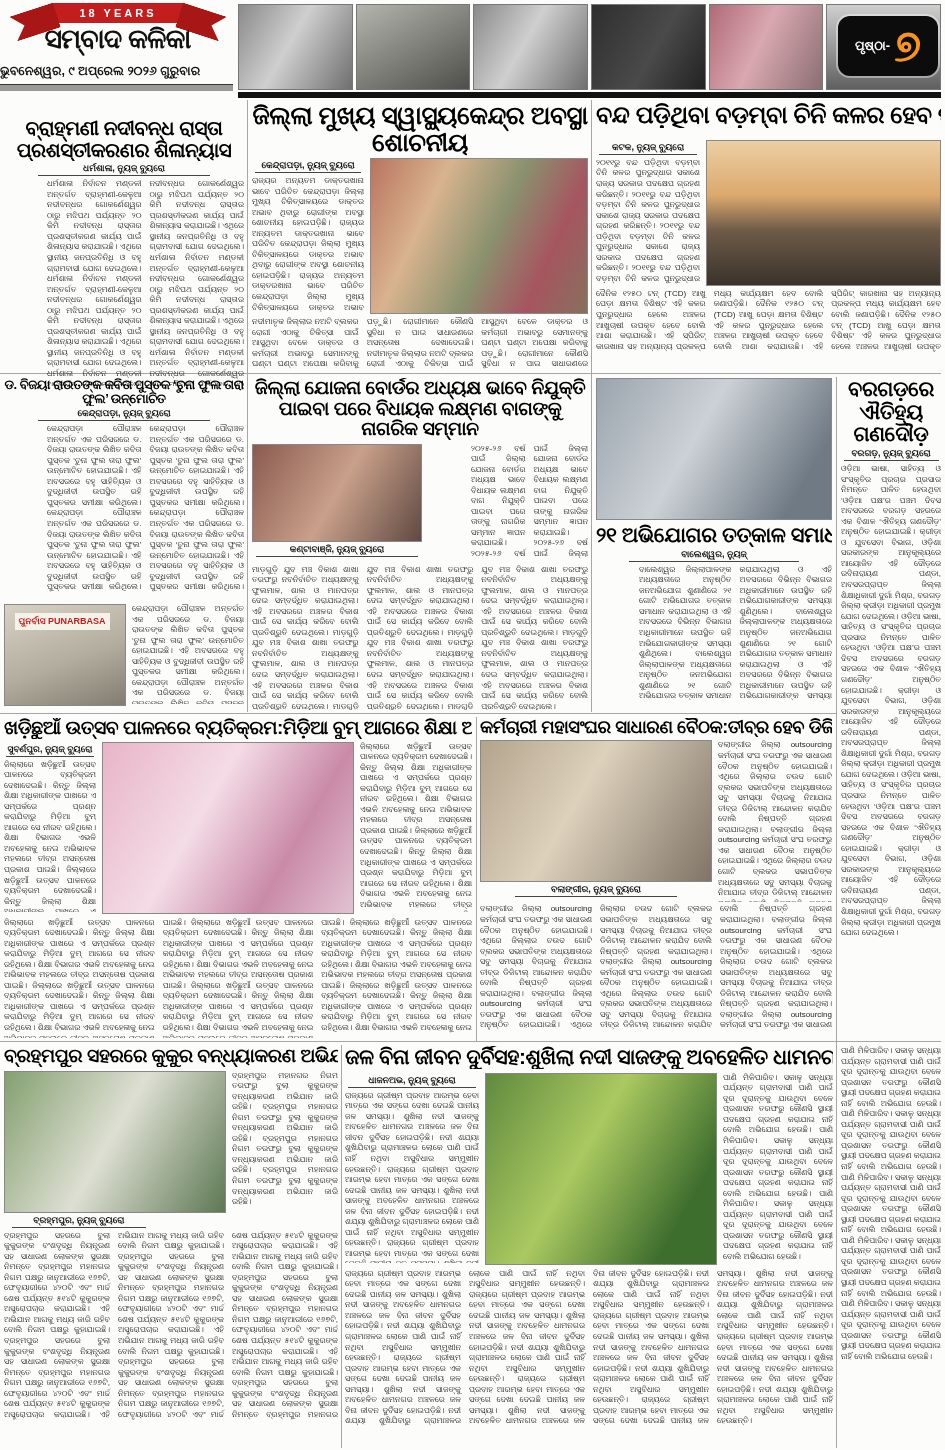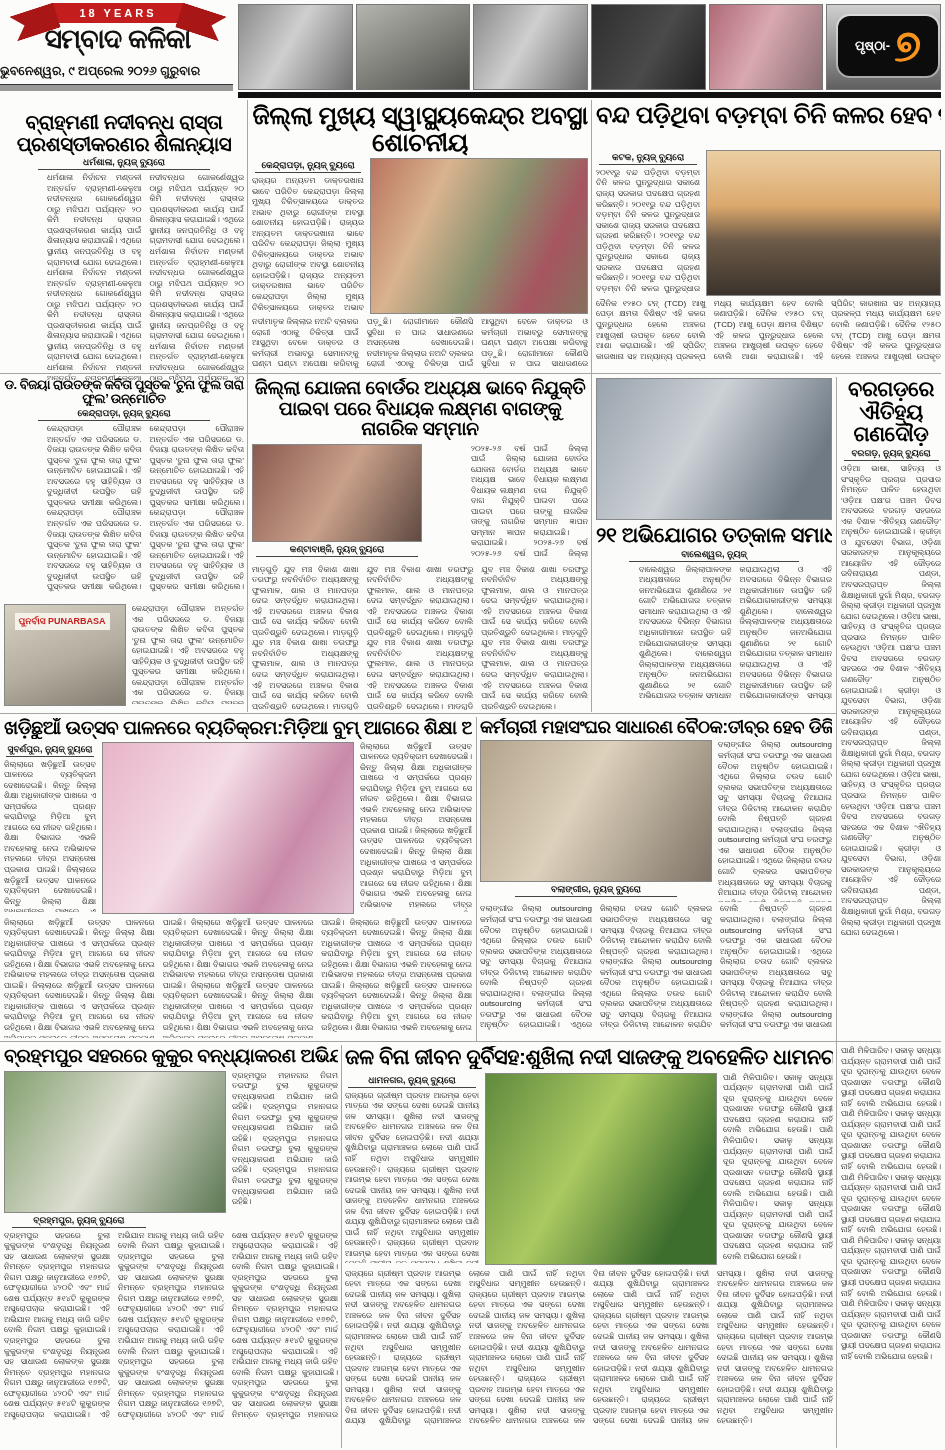--- a/index.html
+++ b/index.html
@@ -89,41 +89,41 @@
 
   <div class="vr" style="left:247px;top:100px;height:612px"></div>
   <div class="vr" style="left:591px;top:100px;height:612px"></div>
   <div class="vr" style="left:836px;top:377px;height:1071px"></div>
   <div class="vr" style="left:476px;top:717px;height:324px"></div>
   <div class="vr" style="left:341px;top:1045px;height:403px"></div>
   <div class="hr" style="left:0;top:373px;width:941px"></div>
   <div class="hr" style="left:0;top:713px;width:836px"></div>
   <div class="hr" style="left:0;top:1041px;width:941px"></div>
 
-  <section class="art" style="left:4px;top:112px;width:240px;height:268px">
+  <section class="art" style="left:4px;top:118px;width:240px;height:268px">
     <h2 class="hl" style="font-size:20px">ବ୍ରାହ୍ମଣୀ ନଦୀବନ୍ଧ ରାସ୍ତା ପ୍ରଶସ୍ତୀକରଣର ଶିଳାନ୍ୟାସ</h2>
     <div class="dl">ଧର୍ମଶାଳା, ନ୍ୟୁଜ୍ ବ୍ୟୁରୋ</div>
     <div class="body cols2" style="height:212px">ଧର୍ମଶାଳା ନିର୍ବାଚନ ମଣ୍ଡଳୀ ଅନ୍ତର୍ଗତ ବ୍ରାହ୍ମଣୀ-କେଳୁଆ ନଦୀବନ୍ଧର ଗୋକର୍ଣେଶ୍ୱର ଠାରୁ ମଝିପଥ ପର୍ଯ୍ୟନ୍ତ ୨୦ କିମି ନଦୀବନ୍ଧ ରାସ୍ତାର ପ୍ରଶସ୍ତୀକରଣ କାର୍ଯ୍ୟ ପାଇଁ ଶିଳାନ୍ୟାସ କରାଯାଇଛି। ଏଥିରେ ସ୍ଥାନୀୟ ଜନପ୍ରତିନିଧି ଓ ବହୁ ଗ୍ରାମବାସୀ ଯୋଗ ଦେଇଥିଲେ। ଧର୍ମଶାଳା ନିର୍ବାଚନ ମଣ୍ଡଳୀ ଅନ୍ତର୍ଗତ ବ୍ରାହ୍ମଣୀ-କେଳୁଆ ନଦୀବନ୍ଧର ଗୋକର୍ଣେଶ୍ୱର ଠାରୁ ମଝିପଥ ପର୍ଯ୍ୟନ୍ତ ୨୦ କିମି ନଦୀବନ୍ଧ ରାସ୍ତାର ପ୍ରଶସ୍ତୀକରଣ କାର୍ଯ୍ୟ ପାଇଁ ଶିଳାନ୍ୟାସ କରାଯାଇଛି। ଏଥିରେ ସ୍ଥାନୀୟ ଜନପ୍ରତିନିଧି ଓ ବହୁ ଗ୍ରାମବାସୀ ଯୋଗ ଦେଇଥିଲେ। ଧର୍ମଶାଳା ନିର୍ବାଚନ ମଣ୍ଡଳୀ ଅନ୍ତର୍ଗତ ବ୍ରାହ୍ମଣୀ-କେଳୁଆ ନଦୀବନ୍ଧର ଗୋକର୍ଣେଶ୍ୱର ଠାରୁ ମଝିପଥ ପର୍ଯ୍ୟନ୍ତ ୨୦ କିମି ନଦୀବନ୍ଧ ରାସ୍ତାର ପ୍ରଶସ୍ତୀକରଣ କାର୍ଯ୍ୟ ପାଇଁ ଶିଳାନ୍ୟାସ କରାଯାଇଛି। ଏଥିରେ ସ୍ଥାନୀୟ ଜନପ୍ରତିନିଧି ଓ ବହୁ ଗ୍ରାମବାସୀ ଯୋଗ ଦେଇଥିଲେ। ଧର୍ମଶାଳା ନିର୍ବାଚନ ମଣ୍ଡଳୀ ଅନ୍ତର୍ଗତ ବ୍ରାହ୍ମଣୀ-କେଳୁଆ ନଦୀବନ୍ଧର ଗୋକର୍ଣେଶ୍ୱର ଠାରୁ ମଝିପଥ ପର୍ଯ୍ୟନ୍ତ ୨୦ କିମି ନଦୀବନ୍ଧ ରାସ୍ତାର ପ୍ରଶସ୍ତୀକରଣ କାର୍ଯ୍ୟ ପାଇଁ ଶିଳାନ୍ୟାସ କରାଯାଇଛି। ଏଥିରେ ସ୍ଥାନୀୟ ଜନପ୍ରତିନିଧି ଓ ବହୁ ଗ୍ରାମବାସୀ ଯୋଗ ଦେଇଥିଲେ। ଧର୍ମଶାଳା ନିର୍ବାଚନ ମଣ୍ଡଳୀ ଅନ୍ତର୍ଗତ ବ୍ରାହ୍ମଣୀ-କେଳୁଆ ନଦୀବନ୍ଧର ଗୋକର୍ଣେଶ୍ୱର ଠାରୁ ମଝିପଥ ପର୍ଯ୍ୟନ୍ତ ୨୦ କିମି ନଦୀବନ୍ଧ ରାସ୍ତାର ପ୍ରଶସ୍ତୀକରଣ କାର୍ଯ୍ୟ ପାଇଁ ଶିଳାନ୍ୟାସ କରାଯାଇଛି। ଏଥିରେ ସ୍ଥାନୀୟ ଜନପ୍ରତିନିଧି ଓ ବହୁ ଗ୍ରାମବାସୀ ଯୋଗ ଦେଇଥିଲେ।</div>
   </section>
 
   <section class="art" style="left:252px;top:102px;width:336px;height:268px">
     <h2 class="hl" style="font-size:25px">ଜିଲ୍ଲା ମୁଖ୍ୟ ସ୍ୱାସ୍ଥ୍ୟକେନ୍ଦ୍ର ଅବସ୍ଥା ଶୋଚନୀୟ</h2>
     <div class="row" style="height:156px">
       <div style="width:112px">
         <div class="dl" style="width:95%">କେନ୍ଦ୍ରାପଡ଼ା, ନ୍ୟୁଜ୍ ବ୍ୟୁରୋ</div>
         <div class="body" style="height:136px">ରାଜ୍ୟର ଅନ୍ୟତମ ଡାକ୍ତରଖାନା ଭାବେ ପରିଚିତ କେନ୍ଦ୍ରାପଡ଼ା ଜିଲ୍ଲା ମୁଖ୍ୟ ଚିକିତ୍ସାଳୟରେ ଡାକ୍ତର ଅଭାବ ଥିବାରୁ ରୋଗୀଙ୍କ ଅବସ୍ଥା ଶୋଚନୀୟ ହୋଇପଡ଼ିଛି। ରାଜ୍ୟର ଅନ୍ୟତମ ଡାକ୍ତରଖାନା ଭାବେ ପରିଚିତ କେନ୍ଦ୍ରାପଡ଼ା ଜିଲ୍ଲା ମୁଖ୍ୟ ଚିକିତ୍ସାଳୟରେ ଡାକ୍ତର ଅଭାବ ଥିବାରୁ ରୋଗୀଙ୍କ ଅବସ୍ଥା ଶୋଚନୀୟ ହୋଇପଡ଼ିଛି। ରାଜ୍ୟର ଅନ୍ୟତମ ଡାକ୍ତରଖାନା ଭାବେ ପରିଚିତ କେନ୍ଦ୍ରାପଡ଼ା ଜିଲ୍ଲା ମୁଖ୍ୟ ଚିକିତ୍ସାଳୟରେ ଡାକ୍ତର ଅଭାବ ଥିବାରୁ ରୋଗୀଙ୍କ ଅବସ୍ଥା ଶୋଚନୀୟ ହୋଇପଡ଼ିଛି।</div>
       </div>
       <div class="ph g-health" style="width:216px;height:154px"></div>
     </div>
     <div class="body cols3" style="height:54px;margin-top:3px">ନଦୀମାତୃକ ଜିଲ୍ଲାର ନଅଟି ବ୍ଲକର ରୋଗୀ ଏଠାକୁ ଚିକିତ୍ସା ପାଇଁ ଆସୁଥିବା ବେଳେ ଡାକ୍ତର ଓ କର୍ମଚାରୀ ଅଭାବରୁ ସେମାନଙ୍କୁ ଘଣ୍ଟା ଘଣ୍ଟା ଅପେକ୍ଷା କରିବାକୁ ପଡ଼ୁଛି। ରୋଗୀମାନେ କୌଣସି ସୁବିଧା ନ ପାଇ ସାଧାରଣରେ ଅସନ୍ତୋଷ ଦେଖାଦେଇଛି। ନଦୀମାତୃକ ଜିଲ୍ଲାର ନଅଟି ବ୍ଲକର ରୋଗୀ ଏଠାକୁ ଚିକିତ୍ସା ପାଇଁ ଆସୁଥିବା ବେଳେ ଡାକ୍ତର ଓ କର୍ମଚାରୀ ଅଭାବରୁ ସେମାନଙ୍କୁ ଘଣ୍ଟା ଘଣ୍ଟା ଅପେକ୍ଷା କରିବାକୁ ପଡ଼ୁଛି। ରୋଗୀମାନେ କୌଣସି ସୁବିଧା ନ ପାଇ ସାଧାରଣରେ ଅସନ୍ତୋଷ ଦେଖାଦେଇଛି। ନଦୀମାତୃକ ଜିଲ୍ଲାର ନଅଟି ବ୍ଲକର ରୋଗୀ ଏଠାକୁ ଚିକିତ୍ସା ପାଇଁ ଆସୁଥିବା ବେଳେ ଡାକ୍ତର ଓ କର୍ମଚାରୀ ଅଭାବରୁ ସେମାନଙ୍କୁ ଘଣ୍ଟା ଘଣ୍ଟା ଅପେକ୍ଷା କରିବାକୁ ପଡ଼ୁଛି। ରୋଗୀମାନେ କୌଣସି ସୁବିଧା ନ ପାଇ ସାଧାରଣରେ ଅସନ୍ତୋଷ ଦେଖାଦେଇଛି।</div>
   </section>
 
   <section class="art" style="left:596px;top:102px;width:345px;height:268px">
     <h2 class="hl" style="font-size:24px;white-space:nowrap">ବନ୍ଦ ପଡ଼ିଥିବା ବଡ଼ମ୍ବା ଚିନି କଳର ହେବ ପୁନରୁଦ୍ଧାର</h2>
-    <div class="row" style="height:146px;margin-top:22px">
+    <div class="row" style="height:146px;margin-top:12px">
       <div style="width:104px">
         <div class="dl" style="width:95%">କଟକ, ନ୍ୟୁଜ୍ ବ୍ୟୁରୋ</div>
         <div class="body" style="height:126px">୨୦୧୧ରୁ ବନ୍ଦ ପଡ଼ିଥିବା ବଡ଼ମ୍ବା ଚିନି କଳର ପୁନରୁଦ୍ଧାର ସକାଶେ ରାଜ୍ୟ ସରକାର ପଦକ୍ଷେପ ଗ୍ରହଣ କରିଛନ୍ତି। ୨୦୧୧ରୁ ବନ୍ଦ ପଡ଼ିଥିବା ବଡ଼ମ୍ବା ଚିନି କଳର ପୁନରୁଦ୍ଧାର ସକାଶେ ରାଜ୍ୟ ସରକାର ପଦକ୍ଷେପ ଗ୍ରହଣ କରିଛନ୍ତି। ୨୦୧୧ରୁ ବନ୍ଦ ପଡ଼ିଥିବା ବଡ଼ମ୍ବା ଚିନି କଳର ପୁନରୁଦ୍ଧାର ସକାଶେ ରାଜ୍ୟ ସରକାର ପଦକ୍ଷେପ ଗ୍ରହଣ କରିଛନ୍ତି। ୨୦୧୧ରୁ ବନ୍ଦ ପଡ଼ିଥିବା ବଡ଼ମ୍ବା ଚିନି କଳର ପୁନରୁଦ୍ଧାର ସକାଶେ ରାଜ୍ୟ ସରକାର ପଦକ୍ଷେପ ଗ୍ରହଣ କରିଛନ୍ତି।</div>
       </div>
       <div class="ph g-factory" style="width:233px;height:144px"></div>
     </div>
     <div class="body cols3" style="height:64px;margin-top:3px">ଦୈନିକ ୧୨୫୦ ଟନ୍ (TCD) ଆଖୁ ପେଡ଼ା କ୍ଷମତା ବିଶିଷ୍ଟ ଏହି କଳର ପୁନରୁଦ୍ଧାର ହେଲେ ଅଞ୍ଚଳର ଆଖୁଚାଷୀ ଉପକୃତ ହେବେ ବୋଲି ଆଶା କରାଯାଉଛି। ଏହି ସ୍ପିରିଟ୍ କାରଖାନା ସହ ଅନ୍ୟାନ୍ୟ ପ୍ରକଳ୍ପ ମଧ୍ୟ କାର୍ଯ୍ୟକ୍ଷମ ହେବ ବୋଲି ଜଣାପଡ଼ିଛି। ଦୈନିକ ୧୨୫୦ ଟନ୍ (TCD) ଆଖୁ ପେଡ଼ା କ୍ଷମତା ବିଶିଷ୍ଟ ଏହି କଳର ପୁନରୁଦ୍ଧାର ହେଲେ ଅଞ୍ଚଳର ଆଖୁଚାଷୀ ଉପକୃତ ହେବେ ବୋଲି ଆଶା କରାଯାଉଛି। ଏହି ସ୍ପିରିଟ୍ କାରଖାନା ସହ ଅନ୍ୟାନ୍ୟ ପ୍ରକଳ୍ପ ମଧ୍ୟ କାର୍ଯ୍ୟକ୍ଷମ ହେବ ବୋଲି ଜଣାପଡ଼ିଛି। ଦୈନିକ ୧୨୫୦ ଟନ୍ (TCD) ଆଖୁ ପେଡ଼ା କ୍ଷମତା ବିଶିଷ୍ଟ ଏହି କଳର ପୁନରୁଦ୍ଧାର ହେଲେ ଅଞ୍ଚଳର ଆଖୁଚାଷୀ ଉପକୃତ ହେବେ ବୋଲି ଆଶା କରାଯାଉଛି। ଏହି ସ୍ପିରିଟ୍ କାରଖାନା ସହ ଅନ୍ୟାନ୍ୟ ପ୍ରକଳ୍ପ ମଧ୍ୟ କାର୍ଯ୍ୟକ୍ଷମ ହେବ ବୋଲି ଜଣାପଡ଼ିଛି।</div>
   </section>
 
   <section class="art" style="left:4px;top:378px;width:240px;height:332px">
@@ -195,21 +195,21 @@
       <div class="body" style="height:142px;flex:1">ବ୍ରହ୍ମପୁର ମହାନଗର ନିଗମ ତରଫରୁ ବୁଲା କୁକୁରଙ୍କ ବନ୍ଧ୍ୟାକରଣ ଅଭିଯାନ ଜାରି ରହିଛି। ବ୍ରହ୍ମପୁର ମହାନଗର ନିଗମ ତରଫରୁ ବୁଲା କୁକୁରଙ୍କ ବନ୍ଧ୍ୟାକରଣ ଅଭିଯାନ ଜାରି ରହିଛି। ବ୍ରହ୍ମପୁର ମହାନଗର ନିଗମ ତରଫରୁ ବୁଲା କୁକୁରଙ୍କ ବନ୍ଧ୍ୟାକରଣ ଅଭିଯାନ ଜାରି ରହିଛି। ବ୍ରହ୍ମପୁର ମହାନଗର ନିଗମ ତରଫରୁ ବୁଲା କୁକୁରଙ୍କ ବନ୍ଧ୍ୟାକରଣ ଅଭିଯାନ ଜାରି ରହିଛି।</div>
     </div>
     <div class="dl" style="width:40%;margin-left:8px">ବ୍ରହ୍ମପୁର, ନ୍ୟୁଜ୍ ବ୍ୟୁରୋ</div>
     <div class="body cols3" style="height:196px">ବ୍ରହ୍ମପୁର ସହରରେ ବୁଲା କୁକୁରଙ୍କ ବଂଶବୃଦ୍ଧି ନିୟନ୍ତ୍ରଣ ସହ ସାଧାରଣ ଲୋକଙ୍କ ସୁରକ୍ଷା ନିମନ୍ତେ ବ୍ରହ୍ମପୁର ମହାନଗର ନିଗମ ପକ୍ଷରୁ ଜାନୁଆରୀରେ ୧୬୭ଟି, ଫେବୃୟାରୀରେ ୪୨୦ଟି ଏବଂ ମାର୍ଚ୍ଚ ଶେଷ ପର୍ଯ୍ୟନ୍ତ ୫୧୪ଟି କୁକୁରଙ୍କ ଅସ୍ତ୍ରୋପଚାର କରାଯାଇଛି। ଏହି ଅଭିଯାନ ଆଗକୁ ମଧ୍ୟ ଜାରି ରହିବ ବୋଲି ନିଗମ ପକ୍ଷରୁ କୁହାଯାଇଛି। ବ୍ରହ୍ମପୁର ସହରରେ ବୁଲା କୁକୁରଙ୍କ ବଂଶବୃଦ୍ଧି ନିୟନ୍ତ୍ରଣ ସହ ସାଧାରଣ ଲୋକଙ୍କ ସୁରକ୍ଷା ନିମନ୍ତେ ବ୍ରହ୍ମପୁର ମହାନଗର ନିଗମ ପକ୍ଷରୁ ଜାନୁଆରୀରେ ୧୬୭ଟି, ଫେବୃୟାରୀରେ ୪୨୦ଟି ଏବଂ ମାର୍ଚ୍ଚ ଶେଷ ପର୍ଯ୍ୟନ୍ତ ୫୧୪ଟି କୁକୁରଙ୍କ ଅସ୍ତ୍ରୋପଚାର କରାଯାଇଛି। ଏହି ଅଭିଯାନ ଆଗକୁ ମଧ୍ୟ ଜାରି ରହିବ ବୋଲି ନିଗମ ପକ୍ଷରୁ କୁହାଯାଇଛି। ବ୍ରହ୍ମପୁର ସହରରେ ବୁଲା କୁକୁରଙ୍କ ବଂଶବୃଦ୍ଧି ନିୟନ୍ତ୍ରଣ ସହ ସାଧାରଣ ଲୋକଙ୍କ ସୁରକ୍ଷା ନିମନ୍ତେ ବ୍ରହ୍ମପୁର ମହାନଗର ନିଗମ ପକ୍ଷରୁ ଜାନୁଆରୀରେ ୧୬୭ଟି, ଫେବୃୟାରୀରେ ୪୨୦ଟି ଏବଂ ମାର୍ଚ୍ଚ ଶେଷ ପର୍ଯ୍ୟନ୍ତ ୫୧୪ଟି କୁକୁରଙ୍କ ଅସ୍ତ୍ରୋପଚାର କରାଯାଇଛି। ଏହି ଅଭିଯାନ ଆଗକୁ ମଧ୍ୟ ଜାରି ରହିବ ବୋଲି ନିଗମ ପକ୍ଷରୁ କୁହାଯାଇଛି। ବ୍ରହ୍ମପୁର ସହରରେ ବୁଲା କୁକୁରଙ୍କ ବଂଶବୃଦ୍ଧି ନିୟନ୍ତ୍ରଣ ସହ ସାଧାରଣ ଲୋକଙ୍କ ସୁରକ୍ଷା ନିମନ୍ତେ ବ୍ରହ୍ମପୁର ମହାନଗର ନିଗମ ପକ୍ଷରୁ ଜାନୁଆରୀରେ ୧୬୭ଟି, ଫେବୃୟାରୀରେ ୪୨୦ଟି ଏବଂ ମାର୍ଚ୍ଚ ଶେଷ ପର୍ଯ୍ୟନ୍ତ ୫୧୪ଟି କୁକୁରଙ୍କ ଅସ୍ତ୍ରୋପଚାର କରାଯାଇଛି। ଏହି ଅଭିଯାନ ଆଗକୁ ମଧ୍ୟ ଜାରି ରହିବ ବୋଲି ନିଗମ ପକ୍ଷରୁ କୁହାଯାଇଛି। ବ୍ରହ୍ମପୁର ସହରରେ ବୁଲା କୁକୁରଙ୍କ ବଂଶବୃଦ୍ଧି ନିୟନ୍ତ୍ରଣ ସହ ସାଧାରଣ ଲୋକଙ୍କ ସୁରକ୍ଷା ନିମନ୍ତେ ବ୍ରହ୍ମପୁର ମହାନଗର ନିଗମ ପକ୍ଷରୁ ଜାନୁଆରୀରେ ୧୬୭ଟି, ଫେବୃୟାରୀରେ ୪୨୦ଟି ଏବଂ ମାର୍ଚ୍ଚ ଶେଷ ପର୍ଯ୍ୟନ୍ତ ୫୧୪ଟି କୁକୁରଙ୍କ ଅସ୍ତ୍ରୋପଚାର କରାଯାଇଛି। ଏହି ଅଭିଯାନ ଆଗକୁ ମଧ୍ୟ ଜାରି ରହିବ ବୋଲି ନିଗମ ପକ୍ଷରୁ କୁହାଯାଇଛି। ବ୍ରହ୍ମପୁର ସହରରେ ବୁଲା କୁକୁରଙ୍କ ବଂଶବୃଦ୍ଧି ନିୟନ୍ତ୍ରଣ ସହ ସାଧାରଣ ଲୋକଙ୍କ ସୁରକ୍ଷା ନିମନ୍ତେ ବ୍ରହ୍ମପୁର ମହାନଗର ନିଗମ ପକ୍ଷରୁ ଜାନୁଆରୀରେ ୧୬୭ଟି, ଫେବୃୟାରୀରେ ୪୨୦ଟି ଏବଂ ମାର୍ଚ୍ଚ ଶେଷ ପର୍ଯ୍ୟନ୍ତ ୫୧୪ଟି କୁକୁରଙ୍କ ଅସ୍ତ୍ରୋପଚାର କରାଯାଇଛି। ଏହି ଅଭିଯାନ ଆଗକୁ ମଧ୍ୟ ଜାରି ରହିବ ବୋଲି ନିଗମ ପକ୍ଷରୁ କୁହାଯାଇଛି।</div>
   </section>
 
   <section class="art" style="left:345px;top:1046px;width:488px;height:400px">
     <h2 class="hl" style="font-size:21px;white-space:nowrap">ଜଳ ବିନା ଜୀବନ ଦୁର୍ବିସହ:ଶୁଖିଲା ନଦୀ ସାଜଙ୍କୁ ଅବହେଳିତ ଧାମନଗର</h2>
     <div class="row" style="margin-top:4px;height:192px">
       <div style="width:134px">
-        <div class="dl" style="width:95%">ଧାମନଗର, ନ୍ୟୁଜ୍ ବ୍ୟୁରୋ</div>
+        <div class="dl" style="width:95%">ଧାଜନଅଭ, ନ୍ୟୁଜ୍ ବ୍ୟୁରୋ</div>
         <div class="body" style="height:172px">ରାଜ୍ୟରେ ଗ୍ରୀଷ୍ମ ପ୍ରବାହ ଆରମ୍ଭ ହେବା ମାତ୍ରେ ଏକ ସଙ୍ଗେ ଦେଖା ଦେଇଛି ପାନୀୟ ଜଳ ସମସ୍ୟା। ଶୁଖିଲା ନଦୀ ସାଜଙ୍କୁ ଅବହେଳିତ ଧାମନଗର ଅଞ୍ଚଳରେ ଜଳ ବିନା ଜୀବନ ଦୁର୍ବିସହ ହୋଇପଡ଼ିଛି। ନଦୀ ଶଯ୍ୟା ଶୁଖିଯିବାରୁ ଗ୍ରାମାଞ୍ଚଳର ଲୋକେ ପାଣି ପାଇଁ ନାହିଁ ନଥିବା ଅସୁବିଧାର ସମ୍ମୁଖୀନ ହେଉଛନ୍ତି। ରାଜ୍ୟରେ ଗ୍ରୀଷ୍ମ ପ୍ରବାହ ଆରମ୍ଭ ହେବା ମାତ୍ରେ ଏକ ସଙ୍ଗେ ଦେଖା ଦେଇଛି ପାନୀୟ ଜଳ ସମସ୍ୟା। ଶୁଖିଲା ନଦୀ ସାଜଙ୍କୁ ଅବହେଳିତ ଧାମନଗର ଅଞ୍ଚଳରେ ଜଳ ବିନା ଜୀବନ ଦୁର୍ବିସହ ହୋଇପଡ଼ିଛି। ନଦୀ ଶଯ୍ୟା ଶୁଖିଯିବାରୁ ଗ୍ରାମାଞ୍ଚଳର ଲୋକେ ପାଣି ପାଇଁ ନାହିଁ ନଥିବା ଅସୁବିଧାର ସମ୍ମୁଖୀନ ହେଉଛନ୍ତି। ରାଜ୍ୟରେ ଗ୍ରୀଷ୍ମ ପ୍ରବାହ ଆରମ୍ଭ ହେବା ମାତ୍ରେ ଏକ ସଙ୍ଗେ ଦେଖା ଦେଇଛି ପାନୀୟ ଜଳ ସମସ୍ୟା। ଶୁଖିଲା ନଦୀ ସାଜଙ୍କୁ ଅବହେଳିତ ଧାମନଗର ଅଞ୍ଚଳରେ ଜଳ ବିନା ଜୀବନ ଦୁର୍ବିସହ ହୋଇପଡ଼ିଛି। ନଦୀ ଶଯ୍ୟା ଶୁଖିଯିବାରୁ ଗ୍ରାମାଞ୍ଚଳର ଲୋକେ ପାଣି ପାଇଁ ନାହିଁ ନଥିବା ଅସୁବିଧାର ସମ୍ମୁଖୀନ ହେଉଛନ୍ତି।</div>
       </div>
       <div class="ph g-field" style="width:230px;height:190px"></div>
       <div class="body" style="height:192px;flex:1">ପାଣି ମିଳିପାରିବ। ସକାଳୁ ସନ୍ଧ୍ୟା ପର୍ଯ୍ୟନ୍ତ ଗ୍ରାମବାସୀ ପାଣି ପାଇଁ ଦୂର ଦୂରାନ୍ତକୁ ଯାଉଥିବା ବେଳେ ପ୍ରଶାସନ ତରଫରୁ କୌଣସି ସ୍ଥାୟୀ ପଦକ୍ଷେପ ଗ୍ରହଣ କରାଯାଇ ନାହିଁ ବୋଲି ଅଭିଯୋଗ ହେଉଛି। ପାଣି ମିଳିପାରିବ। ସକାଳୁ ସନ୍ଧ୍ୟା ପର୍ଯ୍ୟନ୍ତ ଗ୍ରାମବାସୀ ପାଣି ପାଇଁ ଦୂର ଦୂରାନ୍ତକୁ ଯାଉଥିବା ବେଳେ ପ୍ରଶାସନ ତରଫରୁ କୌଣସି ସ୍ଥାୟୀ ପଦକ୍ଷେପ ଗ୍ରହଣ କରାଯାଇ ନାହିଁ ବୋଲି ଅଭିଯୋଗ ହେଉଛି। ପାଣି ମିଳିପାରିବ। ସକାଳୁ ସନ୍ଧ୍ୟା ପର୍ଯ୍ୟନ୍ତ ଗ୍ରାମବାସୀ ପାଣି ପାଇଁ ଦୂର ଦୂରାନ୍ତକୁ ଯାଉଥିବା ବେଳେ ପ୍ରଶାସନ ତରଫରୁ କୌଣସି ସ୍ଥାୟୀ ପଦକ୍ଷେପ ଗ୍ରହଣ କରାଯାଇ ନାହିଁ ବୋଲି ଅଭିଯୋଗ ହେଉଛି।</div>
     </div>
     <div class="body cols4" style="height:168px;margin-top:4px">ରାଜ୍ୟରେ ଗ୍ରୀଷ୍ମ ପ୍ରବାହ ଆରମ୍ଭ ହେବା ମାତ୍ରେ ଏକ ସଙ୍ଗେ ଦେଖା ଦେଇଛି ପାନୀୟ ଜଳ ସମସ୍ୟା। ଶୁଖିଲା ନଦୀ ସାଜଙ୍କୁ ଅବହେଳିତ ଧାମନଗର ଅଞ୍ଚଳରେ ଜଳ ବିନା ଜୀବନ ଦୁର୍ବିସହ ହୋଇପଡ଼ିଛି। ନଦୀ ଶଯ୍ୟା ଶୁଖିଯିବାରୁ ଗ୍ରାମାଞ୍ଚଳର ଲୋକେ ପାଣି ପାଇଁ ନାହିଁ ନଥିବା ଅସୁବିଧାର ସମ୍ମୁଖୀନ ହେଉଛନ୍ତି। ରାଜ୍ୟରେ ଗ୍ରୀଷ୍ମ ପ୍ରବାହ ଆରମ୍ଭ ହେବା ମାତ୍ରେ ଏକ ସଙ୍ଗେ ଦେଖା ଦେଇଛି ପାନୀୟ ଜଳ ସମସ୍ୟା। ଶୁଖିଲା ନଦୀ ସାଜଙ୍କୁ ଅବହେଳିତ ଧାମନଗର ଅଞ୍ଚଳରେ ଜଳ ବିନା ଜୀବନ ଦୁର୍ବିସହ ହୋଇପଡ଼ିଛି। ନଦୀ ଶଯ୍ୟା ଶୁଖିଯିବାରୁ ଗ୍ରାମାଞ୍ଚଳର ଲୋକେ ପାଣି ପାଇଁ ନାହିଁ ନଥିବା ଅସୁବିଧାର ସମ୍ମୁଖୀନ ହେଉଛନ୍ତି। ରାଜ୍ୟରେ ଗ୍ରୀଷ୍ମ ପ୍ରବାହ ଆରମ୍ଭ ହେବା ମାତ୍ରେ ଏକ ସଙ୍ଗେ ଦେଖା ଦେଇଛି ପାନୀୟ ଜଳ ସମସ୍ୟା। ଶୁଖିଲା ନଦୀ ସାଜଙ୍କୁ ଅବହେଳିତ ଧାମନଗର ଅଞ୍ଚଳରେ ଜଳ ବିନା ଜୀବନ ଦୁର୍ବିସହ ହୋଇପଡ଼ିଛି। ନଦୀ ଶଯ୍ୟା ଶୁଖିଯିବାରୁ ଗ୍ରାମାଞ୍ଚଳର ଲୋକେ ପାଣି ପାଇଁ ନାହିଁ ନଥିବା ଅସୁବିଧାର ସମ୍ମୁଖୀନ ହେଉଛନ୍ତି। ରାଜ୍ୟରେ ଗ୍ରୀଷ୍ମ ପ୍ରବାହ ଆରମ୍ଭ ହେବା ମାତ୍ରେ ଏକ ସଙ୍ଗେ ଦେଖା ଦେଇଛି ପାନୀୟ ଜଳ ସମସ୍ୟା। ଶୁଖିଲା ନଦୀ ସାଜଙ୍କୁ ଅବହେଳିତ ଧାମନଗର ଅଞ୍ଚଳରେ ଜଳ ବିନା ଜୀବନ ଦୁର୍ବିସହ ହୋଇପଡ଼ିଛି। ନଦୀ ଶଯ୍ୟା ଶୁଖିଯିବାରୁ ଗ୍ରାମାଞ୍ଚଳର ଲୋକେ ପାଣି ପାଇଁ ନାହିଁ ନଥିବା ଅସୁବିଧାର ସମ୍ମୁଖୀନ ହେଉଛନ୍ତି। ରାଜ୍ୟରେ ଗ୍ରୀଷ୍ମ ପ୍ରବାହ ଆରମ୍ଭ ହେବା ମାତ୍ରେ ଏକ ସଙ୍ଗେ ଦେଖା ଦେଇଛି ପାନୀୟ ଜଳ ସମସ୍ୟା। ଶୁଖିଲା ନଦୀ ସାଜଙ୍କୁ ଅବହେଳିତ ଧାମନଗର ଅଞ୍ଚଳରେ ଜଳ ବିନା ଜୀବନ ଦୁର୍ବିସହ ହୋଇପଡ଼ିଛି। ନଦୀ ଶଯ୍ୟା ଶୁଖିଯିବାରୁ ଗ୍ରାମାଞ୍ଚଳର ଲୋକେ ପାଣି ପାଇଁ ନାହିଁ ନଥିବା ଅସୁବିଧାର ସମ୍ମୁଖୀନ ହେଉଛନ୍ତି। ରାଜ୍ୟରେ ଗ୍ରୀଷ୍ମ ପ୍ରବାହ ଆରମ୍ଭ ହେବା ମାତ୍ରେ ଏକ ସଙ୍ଗେ ଦେଖା ଦେଇଛି ପାନୀୟ ଜଳ ସମସ୍ୟା। ଶୁଖିଲା ନଦୀ ସାଜଙ୍କୁ ଅବହେଳିତ ଧାମନଗର ଅଞ୍ଚଳରେ ଜଳ ବିନା ଜୀବନ ଦୁର୍ବିସହ ହୋଇପଡ଼ିଛି। ନଦୀ ଶଯ୍ୟା ଶୁଖିଯିବାରୁ ଗ୍ରାମାଞ୍ଚଳର ଲୋକେ ପାଣି ପାଇଁ ନାହିଁ ନଥିବା ଅସୁବିଧାର ସମ୍ମୁଖୀନ ହେଉଛନ୍ତି। ରାଜ୍ୟରେ ଗ୍ରୀଷ୍ମ ପ୍ରବାହ ଆରମ୍ଭ ହେବା ମାତ୍ରେ ଏକ ସଙ୍ଗେ ଦେଖା ଦେଇଛି ପାନୀୟ ଜଳ ସମସ୍ୟା। ଶୁଖିଲା ନଦୀ ସାଜଙ୍କୁ ଅବହେଳିତ ଧାମନଗର ଅଞ୍ଚଳରେ ଜଳ ବିନା ଜୀବନ ଦୁର୍ବିସହ ହୋଇପଡ଼ିଛି। ନଦୀ ଶଯ୍ୟା ଶୁଖିଯିବାରୁ ଗ୍ରାମାଞ୍ଚଳର ଲୋକେ ପାଣି ପାଇଁ ନାହିଁ ନଥିବା ଅସୁବିଧାର ସମ୍ମୁଖୀନ ହେଉଛନ୍ତି।</div>
   </section>
 
   <section class="art" style="left:841px;top:1046px;width:100px;height:400px">
     <div class="body" style="height:398px">ପାଣି ମିଳିପାରିବ। ସକାଳୁ ସନ୍ଧ୍ୟା ପର୍ଯ୍ୟନ୍ତ ଗ୍ରାମବାସୀ ପାଣି ପାଇଁ ଦୂର ଦୂରାନ୍ତକୁ ଯାଉଥିବା ବେଳେ ପ୍ରଶାସନ ତରଫରୁ କୌଣସି ସ୍ଥାୟୀ ପଦକ୍ଷେପ ଗ୍ରହଣ କରାଯାଇ ନାହିଁ ବୋଲି ଅଭିଯୋଗ ହେଉଛି। ପାଣି ମିଳିପାରିବ। ସକାଳୁ ସନ୍ଧ୍ୟା ପର୍ଯ୍ୟନ୍ତ ଗ୍ରାମବାସୀ ପାଣି ପାଇଁ ଦୂର ଦୂରାନ୍ତକୁ ଯାଉଥିବା ବେଳେ ପ୍ରଶାସନ ତରଫରୁ କୌଣସି ସ୍ଥାୟୀ ପଦକ୍ଷେପ ଗ୍ରହଣ କରାଯାଇ ନାହିଁ ବୋଲି ଅଭିଯୋଗ ହେଉଛି। ପାଣି ମିଳିପାରିବ। ସକାଳୁ ସନ୍ଧ୍ୟା ପର୍ଯ୍ୟନ୍ତ ଗ୍ରାମବାସୀ ପାଣି ପାଇଁ ଦୂର ଦୂରାନ୍ତକୁ ଯାଉଥିବା ବେଳେ ପ୍ରଶାସନ ତରଫରୁ କୌଣସି ସ୍ଥାୟୀ ପଦକ୍ଷେପ ଗ୍ରହଣ କରାଯାଇ ନାହିଁ ବୋଲି ଅଭିଯୋଗ ହେଉଛି। ପାଣି ମିଳିପାରିବ। ସକାଳୁ ସନ୍ଧ୍ୟା ପର୍ଯ୍ୟନ୍ତ ଗ୍ରାମବାସୀ ପାଣି ପାଇଁ ଦୂର ଦୂରାନ୍ତକୁ ଯାଉଥିବା ବେଳେ ପ୍ରଶାସନ ତରଫରୁ କୌଣସି ସ୍ଥାୟୀ ପଦକ୍ଷେପ ଗ୍ରହଣ କରାଯାଇ ନାହିଁ ବୋଲି ଅଭିଯୋଗ ହେଉଛି। ପାଣି ମିଳିପାରିବ। ସକାଳୁ ସନ୍ଧ୍ୟା ପର୍ଯ୍ୟନ୍ତ ଗ୍ରାମବାସୀ ପାଣି ପାଇଁ ଦୂର ଦୂରାନ୍ତକୁ ଯାଉଥିବା ବେଳେ ପ୍ରଶାସନ ତରଫରୁ କୌଣସି ସ୍ଥାୟୀ ପଦକ୍ଷେପ ଗ୍ରହଣ କରାଯାଇ ନାହିଁ ବୋଲି ଅଭିଯୋଗ ହେଉଛି।</div>

